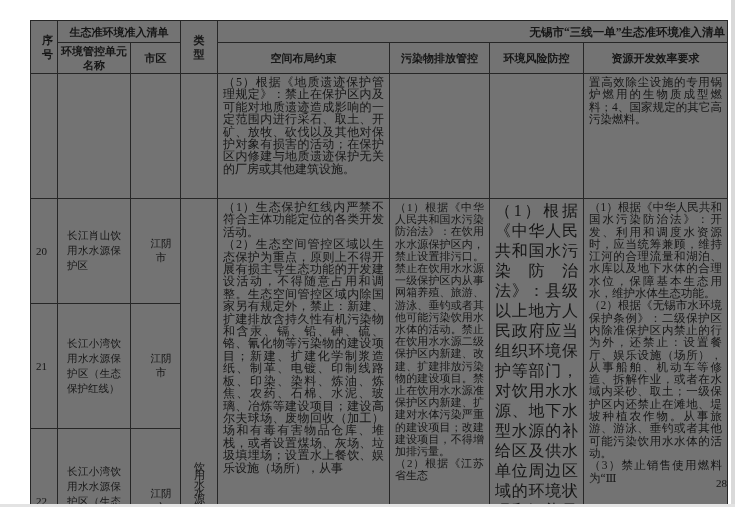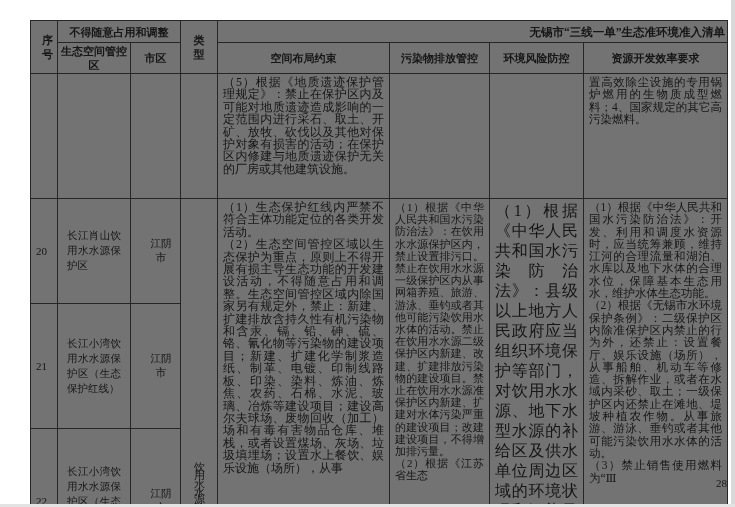--- a/index.html
+++ b/index.html
@@ -69,27 +69,27 @@
       <col style="width:37px">
     <col style="width:172px">
       <col style="width:100px">
       <col style="width:94px">
       <col style="width:144px">
   </colgroup>
   <tbody>
 
     <tr style="height:22px">
       <th rowspan="2" class="stack">序号</th>
-      <th colspan="2">不得随意占用和调整</th>
+      <th colspan="2">生态准环境准入清单</th>
       <th rowspan="2" class="stack">类型</th>
       <th colspan="4" class="title-cell">无锡市“三线一单”生态准环境准入清单</th>
     </tr>
 
     <tr style="height:23px">
-      <th>生态空间管控区</th>
+      <th>环境管控单元名称</th>
       <th>市区</th>
       <th>空间布局约束</th>
       <th>污染物排放管控</th>
       <th>环境风险防控</th>
       <th>资源开发效率要求</th>
     </tr>
 
     <tr style="height:125px">
       <td></td>
       <td></td>

